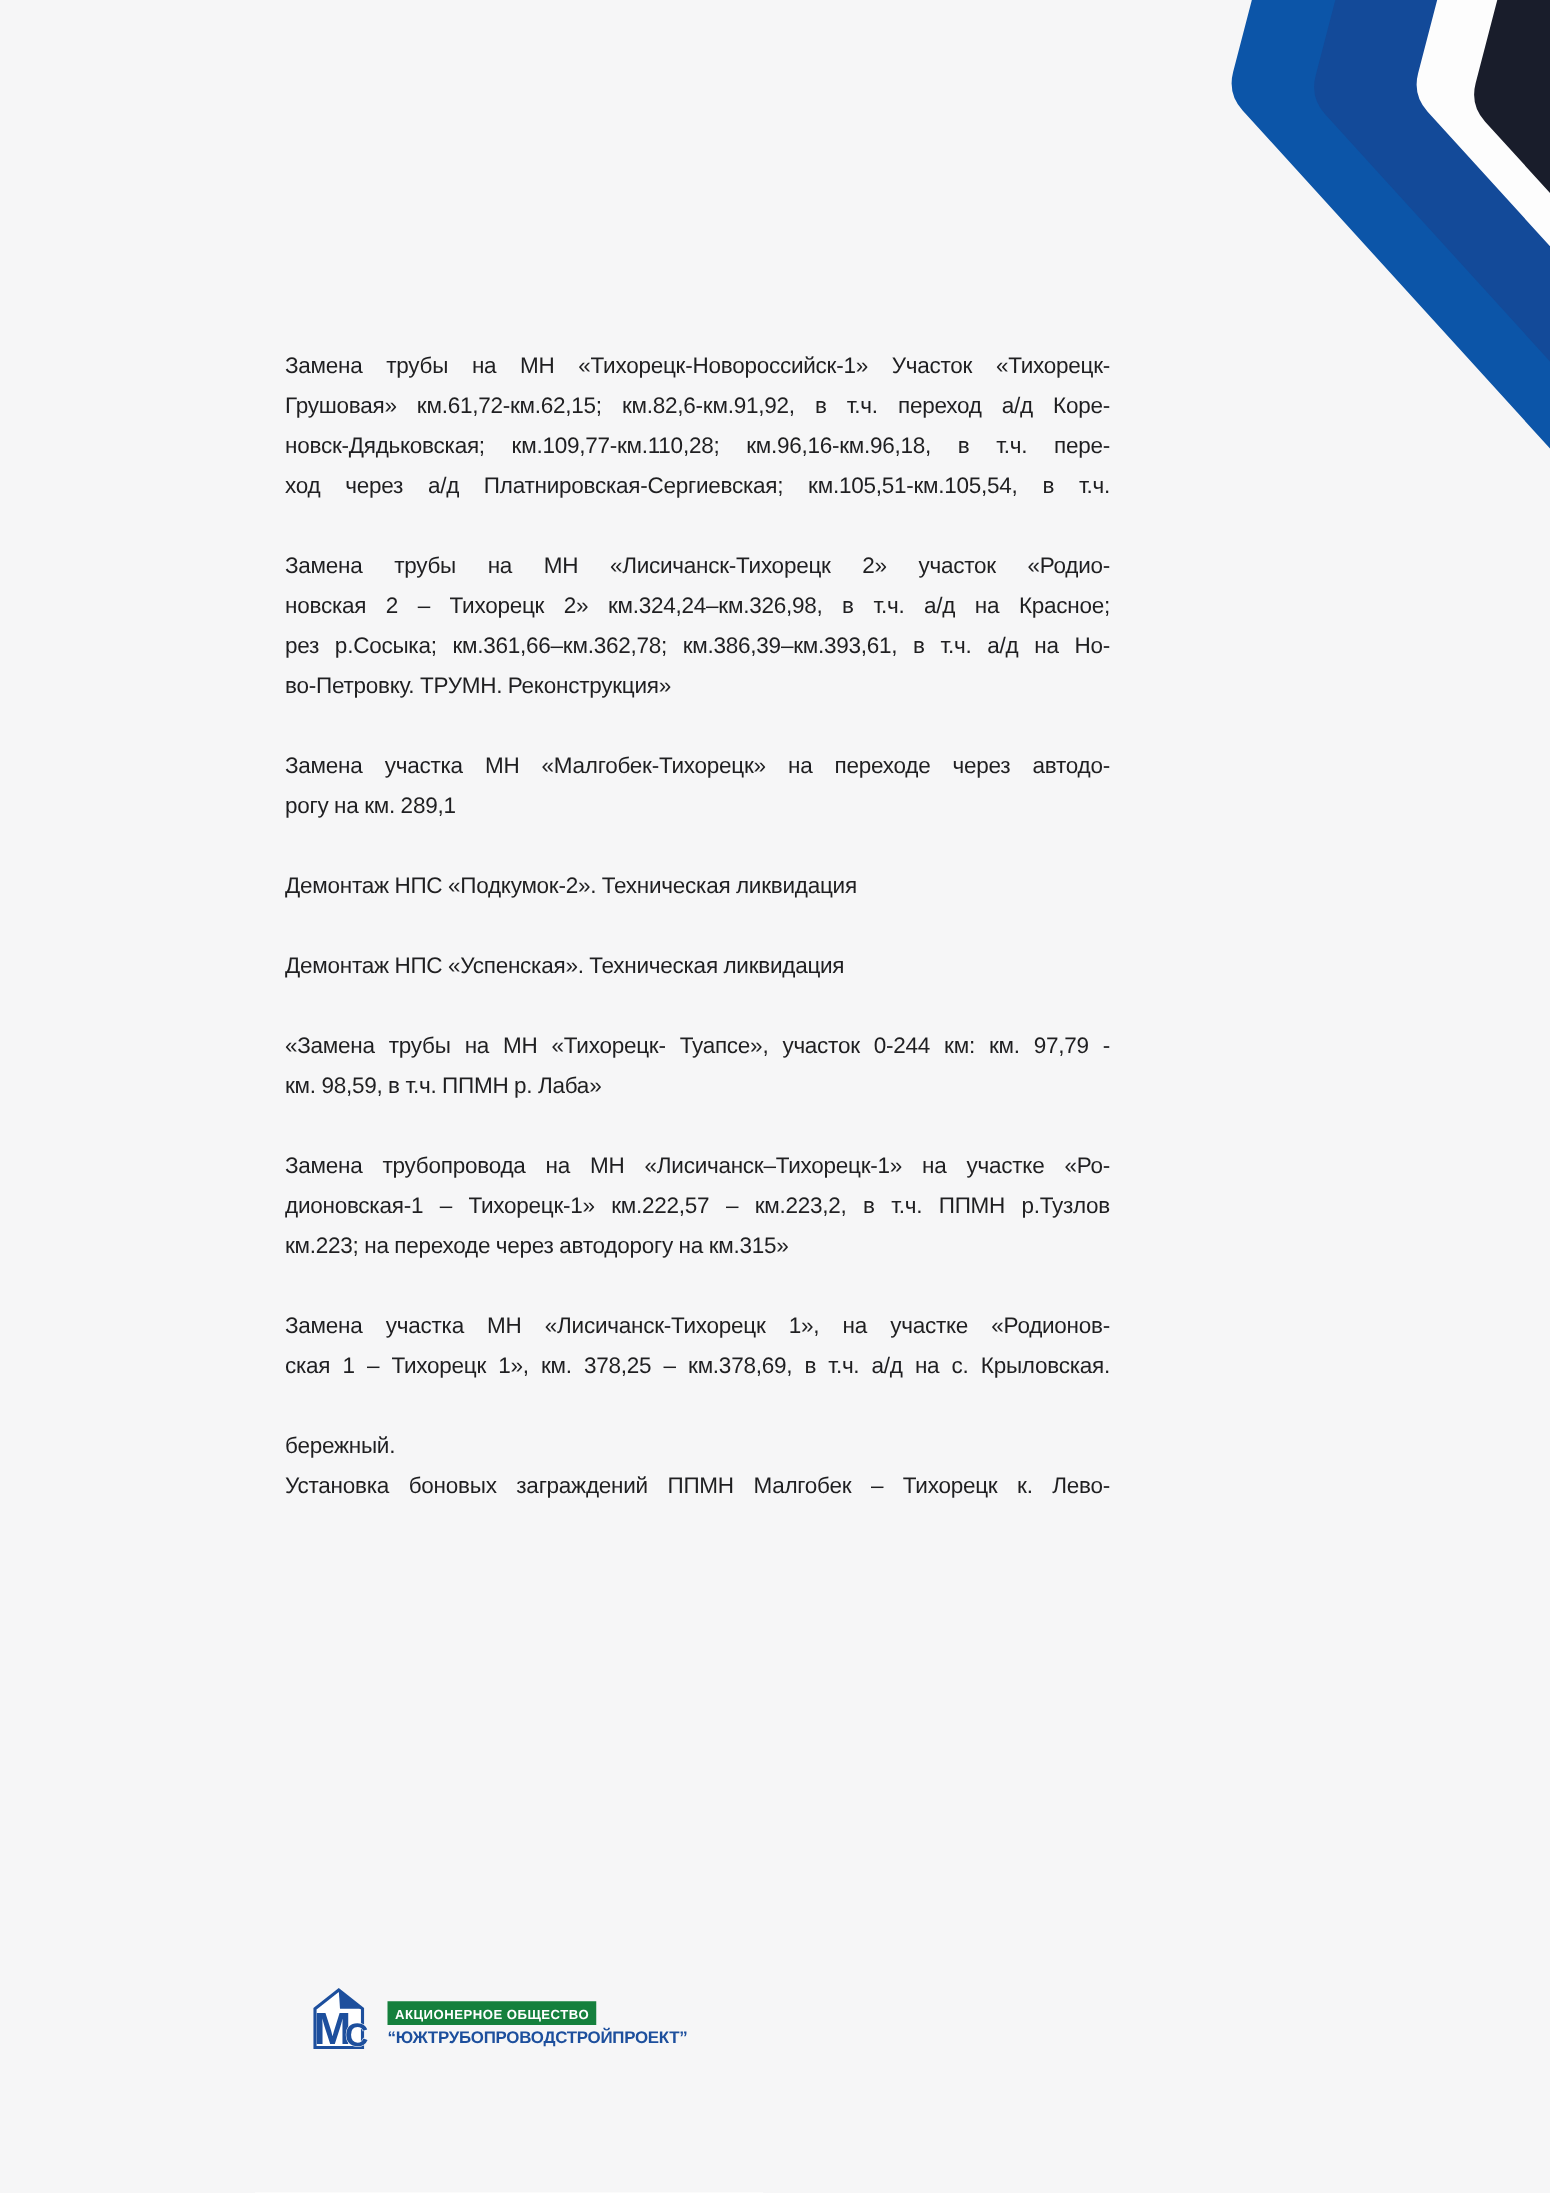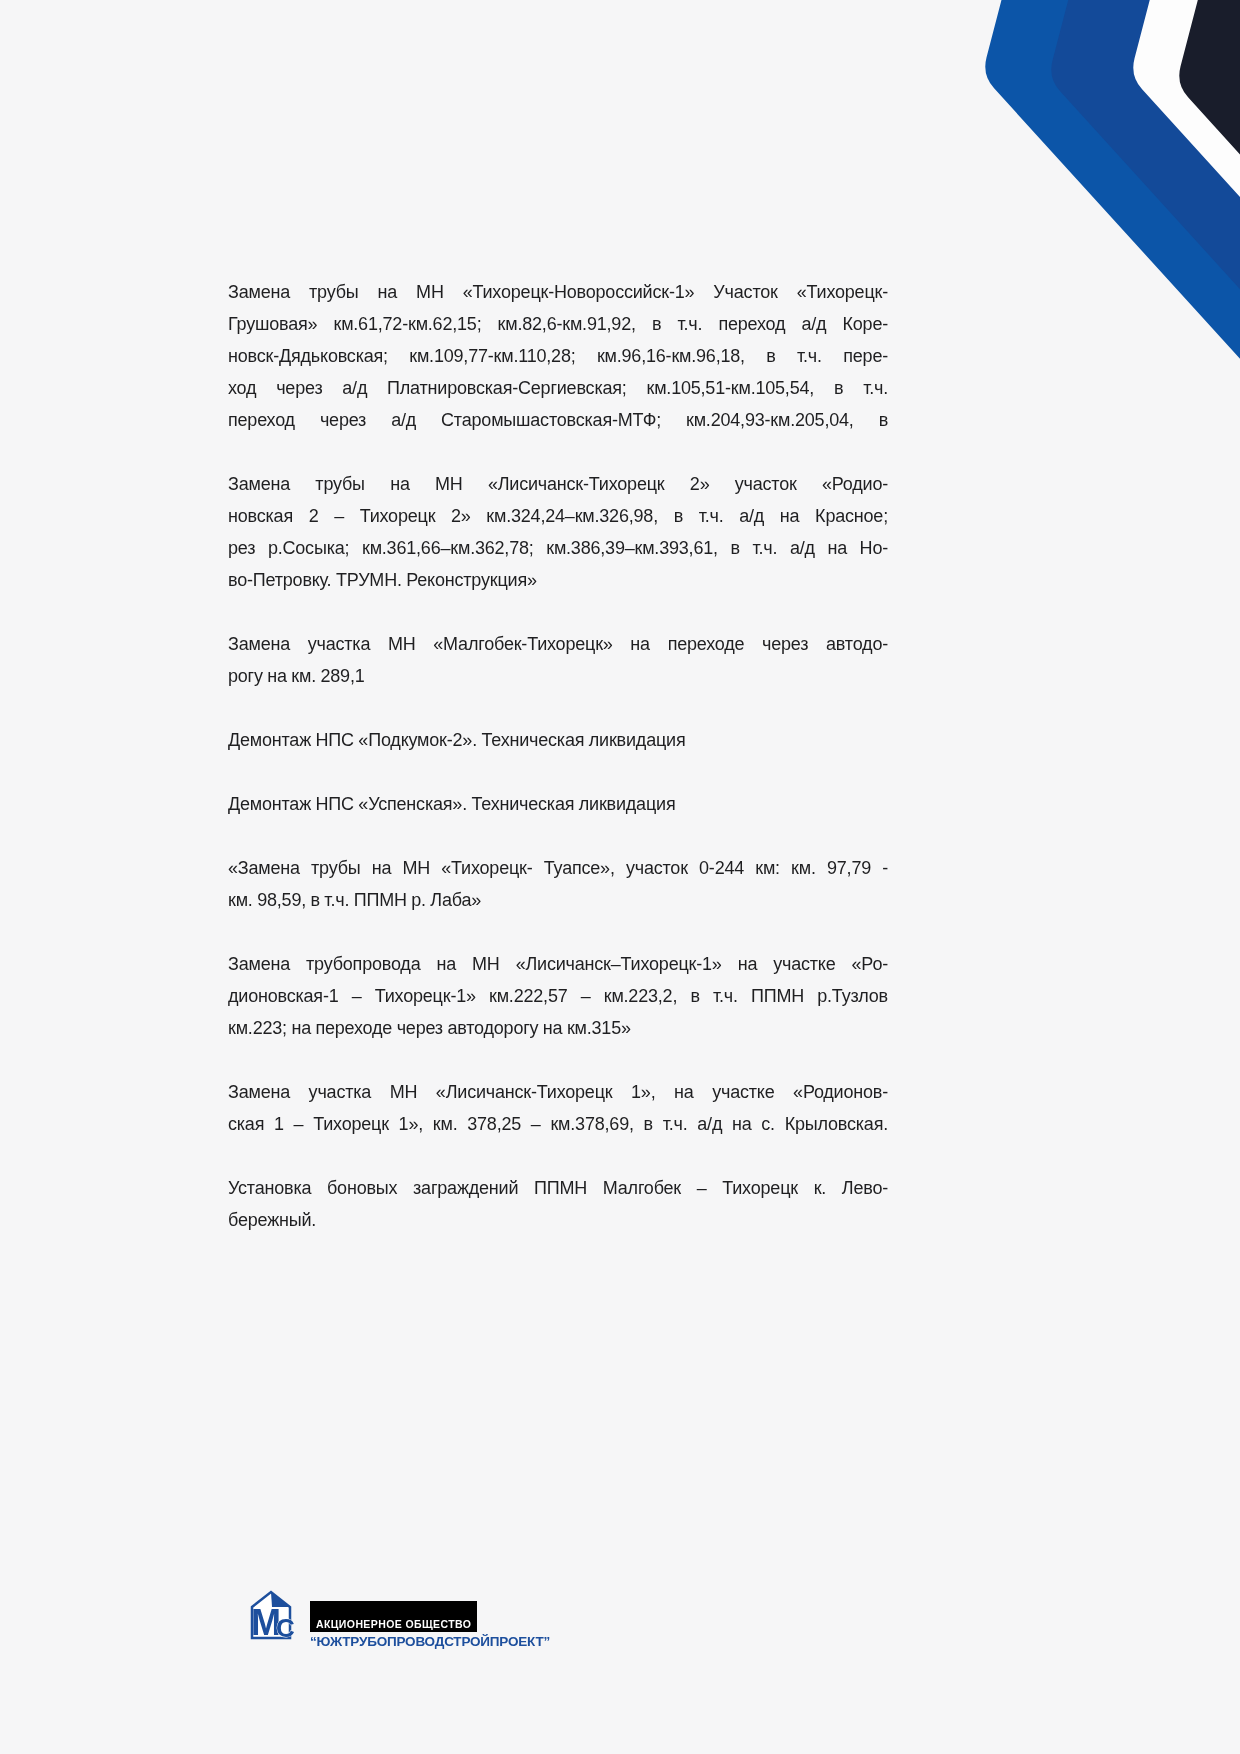--- a/index.html
+++ b/index.html
@@ -37,24 +37,24 @@
   .tline.tlast { text-align-last:left; }
   
   .footer {
     position:absolute; left:250px; top:1590px;
     display:flex; align-items:flex-start;
   }
   .logo-icon { width:48px; height:50px; display:block; }
   .footer-text { margin-left:12px; margin-top:11px; }
   .org-type {
     display:inline-block;
-    background:#000000; color:#ffffff;
+    background:#15803d; color:#ffffff;
     font-size:10.5px; font-weight:bold;
     letter-spacing:0.4px;
-    padding:17px 6px 2px 6px;
+    padding:5px 6px 2px 6px;
   }
   .org-name {
     color:#1d4f9d;
     font-weight:bold;
     font-size:13.5px;
     letter-spacing:-0.2px;
     margin-top:2px;
     white-space:nowrap;
   }
 </style>
@@ -69,21 +69,20 @@
     <path d="M 1286 -524 L 1134.5 58.6 Q 1130 76 1142.1 89.3 L 1730 736 L 1900 736 L 1900 -524 Z" fill="#fdfdfd"></path>
     <path d="M 1332 -516 L 1180.5 66.6 Q 1176 84 1188.1 97.3 L 1776 744 L 1900 744 L 1900 -516 Z" fill="#191d2b"></path>
   </svg>
 
   <div class="textcol">
       <div class="para">
         <div class="tline">Замена трубы на МН «Тихорецк-Новороссийск-1» Участок «Тихорецк-</div>
         <div class="tline">Грушовая» км.61,72-км.62,15;  км.82,6-км.91,92, в т.ч. переход а/д Коре-</div>
         <div class="tline">новск-Дядьковская; км.109,77-км.110,28; км.96,16-км.96,18, в т.ч. пере-</div>
         <div class="tline">ход через а/д Платнировская-Сергиевская; км.105,51-км.105,54, в т.ч.</div>
-        <div class="tline">переход через а/д Старомышастовская-МТФ; км.204,93-км.205,04, в</div>
       </div>
       <div class="para">
         <div class="tline">Замена трубы на МН «Лисичанск-Тихорецк 2» участок «Родио-</div>
         <div class="tline">новская 2 – Тихорецк 2» км.324,24–км.326,98, в т.ч. а/д на Красное;</div>
         <div class="tline">рез р.Сосыка; км.361,66–км.362,78; км.386,39–км.393,61, в т.ч. а/д на Но-</div>
         <div class="tline tlast">во-Петровку. ТРУМН. Реконструкция»</div>
       </div>
       <div class="para">
         <div class="tline">Замена участка МН «Малгобек-Тихорецк» на переходе через автодо-</div>
         <div class="tline tlast">рогу на км. 289,1</div>
@@ -101,22 +100,22 @@
       <div class="para">
         <div class="tline">Замена трубопровода на МН «Лисичанск–Тихорецк-1» на участке «Ро-</div>
         <div class="tline">дионовская-1 – Тихорецк-1» км.222,57 – км.223,2, в т.ч. ППМН р.Тузлов</div>
         <div class="tline tlast">км.223; на переходе через автодорогу на км.315»</div>
       </div>
       <div class="para">
         <div class="tline">Замена участка МН «Лисичанск-Тихорецк 1», на участке «Родионов-</div>
         <div class="tline">ская 1 – Тихорецк 1», км. 378,25 – км.378,69, в т.ч. а/д на с. Крыловская.</div>
       </div>
       <div class="para">
+        <div class="tline tlast">бережный.</div>
         <div class="tline">Установка боновых заграждений ППМН Малгобек – Тихорецк к. Лево-</div>
-        <div class="tline tlast">бережный.</div>
       </div>
     </div>
 
   <div class="footer">
     <svg class="logo-icon" viewBox="0 0 48 50" aria-hidden="true">
       <polygon points="2,17 21,2 40,17 40,48 2,48" fill="#ffffff" stroke="#1d4f9d" stroke-width="2.5"></polygon>
       <polygon points="21,2 40,17 22,17" fill="#1d4f9d"></polygon>
       <text x="1" y="45" font-family="Liberation Sans, DejaVu Sans, sans-serif" font-size="36" font-weight="bold" fill="#1d4f9d">М</text>
       <text x="26" y="47" font-family="Liberation Sans, DejaVu Sans, sans-serif" font-size="26" font-weight="bold" fill="#1d4f9d" stroke="#ffffff" stroke-width="0.8" paint-order="stroke">С</text>
     </svg>

